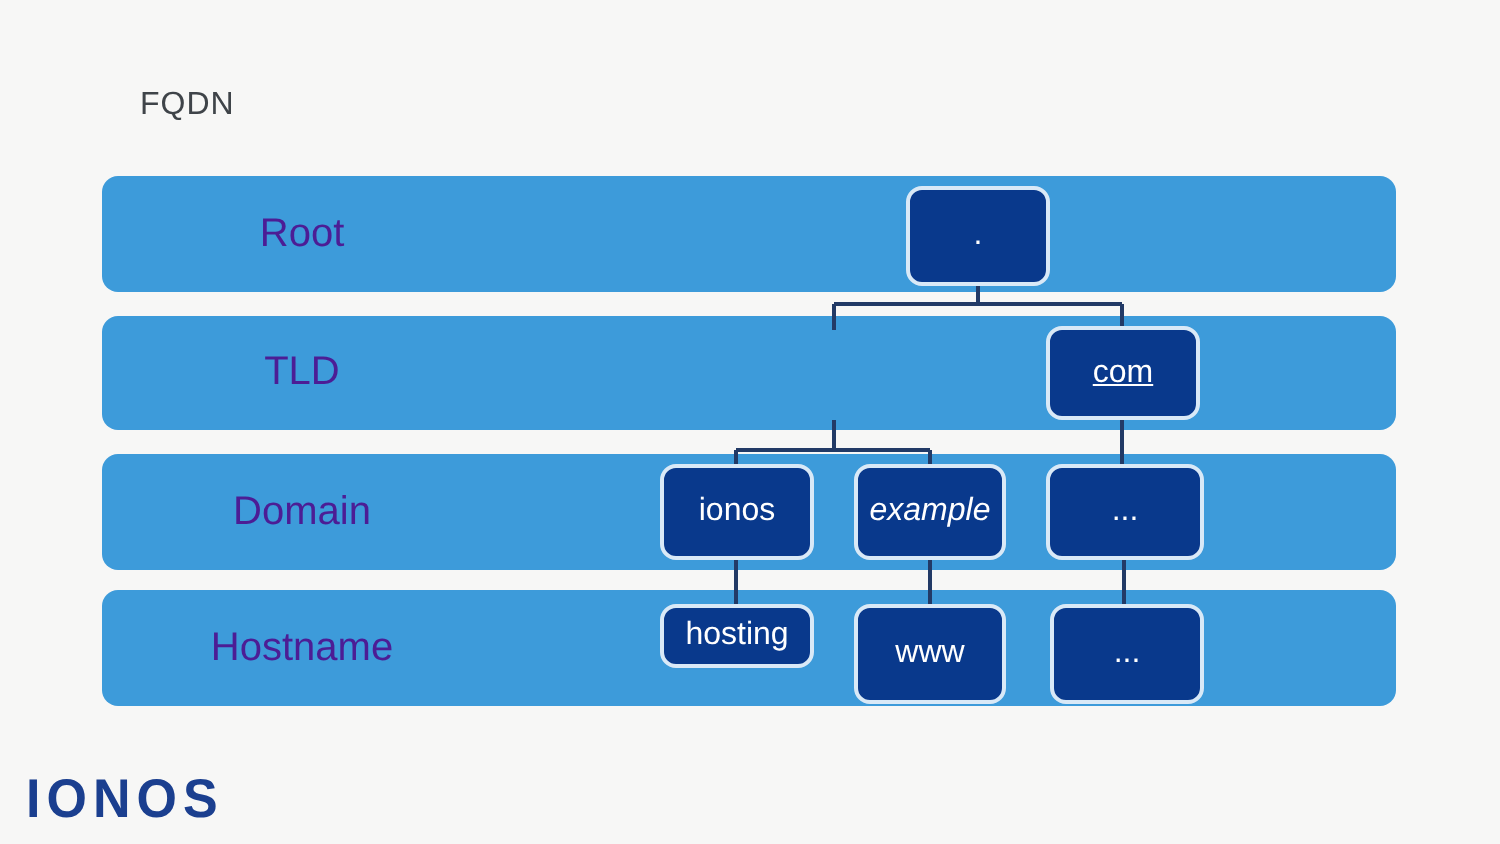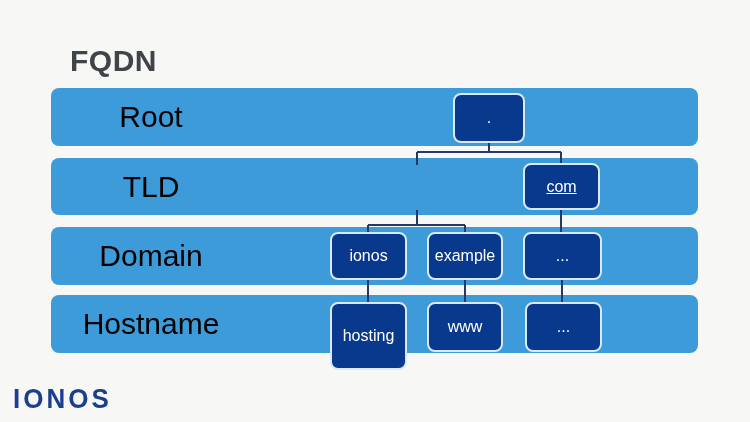--- a/index.html
+++ b/index.html
@@ -7,57 +7,57 @@
     width:750px;height:422px;
     background:#f7f7f6;
     font-family:"Liberation Sans", sans-serif;
     position:relative;
     overflow:hidden;
   }
   .stage{position:absolute;inset:0;width:750px;height:422px;}
 
   .page-title{
     position:absolute;left:70px;top:44px;
-    font-size:30px;font-weight:bold;letter-spacing:.5px;
+    font-size:16px;font-weight:normal;letter-spacing:.5px;
     color:#3f4449;margin:0;
   }
 
   .row{
     position:absolute;left:51px;width:647px;
     background:#3d9bda;border-radius:8px;
   }
   .row-root{top:88px;height:58px;}
   .row-tld{top:158px;height:57px;}
   .row-domain{top:227px;height:58px;}
   .row-hostname{top:295px;height:58px;}
 
   .row-label{
     position:absolute;left:0;top:0;width:200px;height:100%;
     display:flex;align-items:center;justify-content:center;
-    font-size:30px;color:#000000;
+    font-size:20px;color:#4c1d95;
   }
 
   .connectors{position:absolute;left:0;top:0;width:750px;height:422px;pointer-events:none;}
 
   .node{
     position:absolute;
     background:#09398c;
     border:2px solid #d9e9f7;
     border-radius:8px;
     box-sizing:border-box;
     display:flex;align-items:center;justify-content:center;
     color:#ffffff;font-size:16px;
   }
   .node-root   {left:453px;top:93px; width:72px;height:50px;}
   .node-ca     {left:380px;top:163px;width:75px;height:47px;}
   .node-com    {left:523px;top:163px;width:77px;height:47px;text-decoration:underline;}
   .node-ionos  {left:330px;top:232px;width:77px;height:48px;}
-  .node-example{left:427px;top:232px;width:76px;height:48px;}
+  .node-example{left:427px;top:232px;width:76px;height:48px;font-style:italic;}
   .node-dots-d {left:523px;top:232px;width:79px;height:48px;}
-  .node-hosting{left:330px;top:302px;width:77px;height:68px;}
+  .node-hosting{left:330px;top:302px;width:77px;height:32px;}
   .node-www    {left:427px;top:302px;width:76px;height:50px;text-align:right;}
   .node-dots-h {left:525px;top:302px;width:77px;height:50px;}
 
   .logo{
     position:absolute;left:13px;top:384px;
     font-size:26px;font-weight:900;letter-spacing:3px;
     color:#1b3f8f;
     transform:scaleY(1.05);
   }
 </style>

